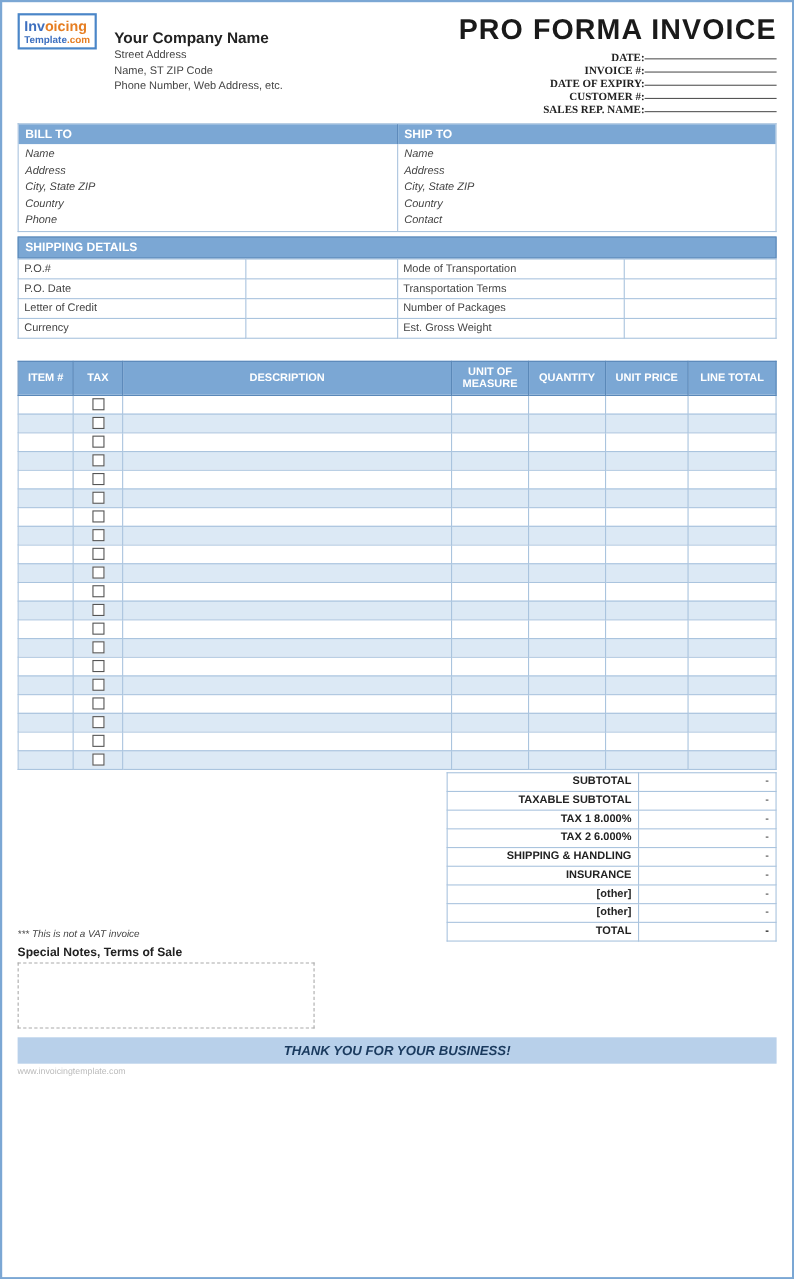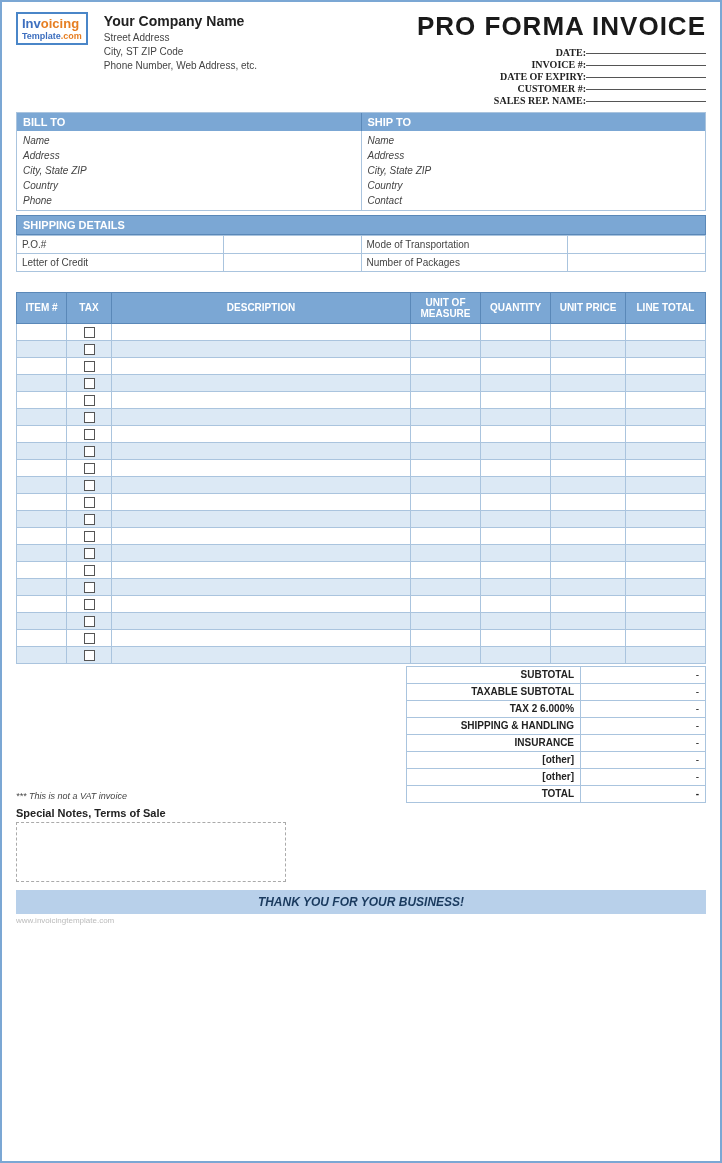--- a/index.html
+++ b/index.html
@@ -29,21 +29,21 @@
     .header-left {
       display: flex;
       align-items: flex-start;
       gap: 8px;
     }
 
     .company-info {
       display: flex;
       flex-direction: column;
       justify-content: space-between;
-      margin-top: 1px;
+      margin-top: 14px;
     }
     .company-name {
       font-size: 14px;
       font-weight: bold;
       color: #222;
       margin-bottom: 2px;
     }
     .company-detail {
       font-size: 10px;
       color: #444;
@@ -307,21 +307,21 @@
           <div class="logo-top">
             <span class="inv">Inv</span><span class="oicing">oicing</span>
           </div>
           <div class="logo-bottom">
             <span class="template-text">Template</span><span class="com-text">.com</span>
           </div>
         </div>
         <div class="company-info">
           <div class="company-name">Your Company Name</div>
           <div class="company-detail">Street Address</div>
-          <div class="company-detail">City, ST  ZIP Code</div>
+          <div class="company-detail">Name, ST  ZIP Code</div>
           <div class="company-detail">Phone Number, Web Address, etc.</div>
         </div>
       </div>
 
       <div class="invoice-title-block">
         <div class="invoice-title">PRO FORMA INVOICE</div>
         <div class="invoice-meta">
           <div class="invoice-meta-row">
             <span class="meta-label">DATE:</span>
             <span class="meta-value"></span>
@@ -373,23 +373,35 @@
       <div class="shipping-details-header">SHIPPING DETAILS</div>
       <table class="shipping-details-table">
         <tbody id="shipping-tbody">
         <tr>
     <td class="label">P.O.#</td>
     <td class="value"></td>
     <td class="label">Mode of Transportation</td>
     <td class="value"></td>
   </tr>
             <tr>
+    <td class="label">P.O. Date</td>
+    <td class="value"></td>
+    <td class="label">Transportation Terms</td>
+    <td class="value"></td>
+  </tr>
+            <tr>
     <td class="label">Letter of Credit</td>
     <td class="value"></td>
     <td class="label">Number of Packages</td>
+    <td class="value"></td>
+  </tr>
+            <tr>
+    <td class="label">Currency</td>
+    <td class="value"></td>
+    <td class="label">Est. Gross Weight</td>
     <td class="value"></td>
   </tr>
           </tbody>
       </table>
     </div>
 
     <table class="items-table">
       <thead>
         <tr>
           <th style="width:50px;">ITEM #</th>
@@ -591,20 +603,24 @@
         <tbody id="summary-tbody">
             <tr>
     <td class="sum-label" style="">SUBTOTAL</td>
     <td class="sum-value" style="">-</td>
   </tr>
             <tr>
     <td class="sum-label" style="">TAXABLE SUBTOTAL</td>
     <td class="sum-value" style="">-</td>
   </tr>
             <tr>
+    <td class="sum-label" style="">TAX 1       8.000%</td>
+    <td class="sum-value" style="">-</td>
+  </tr>
+            <tr>
     <td class="sum-label" style="">TAX 2       6.000%</td>
     <td class="sum-value" style="">-</td>
   </tr>
             <tr>
     <td class="sum-label" style="">SHIPPING &amp; HANDLING</td>
     <td class="sum-value" style="">-</td>
   </tr>
             <tr>
     <td class="sum-label" style="">INSURANCE</td>
     <td class="sum-value" style="">-</td>

